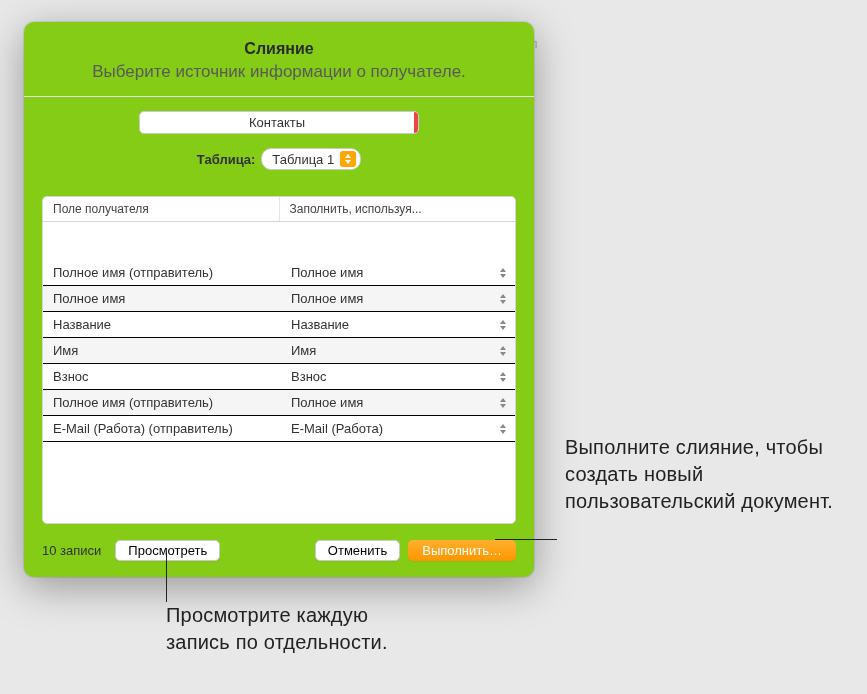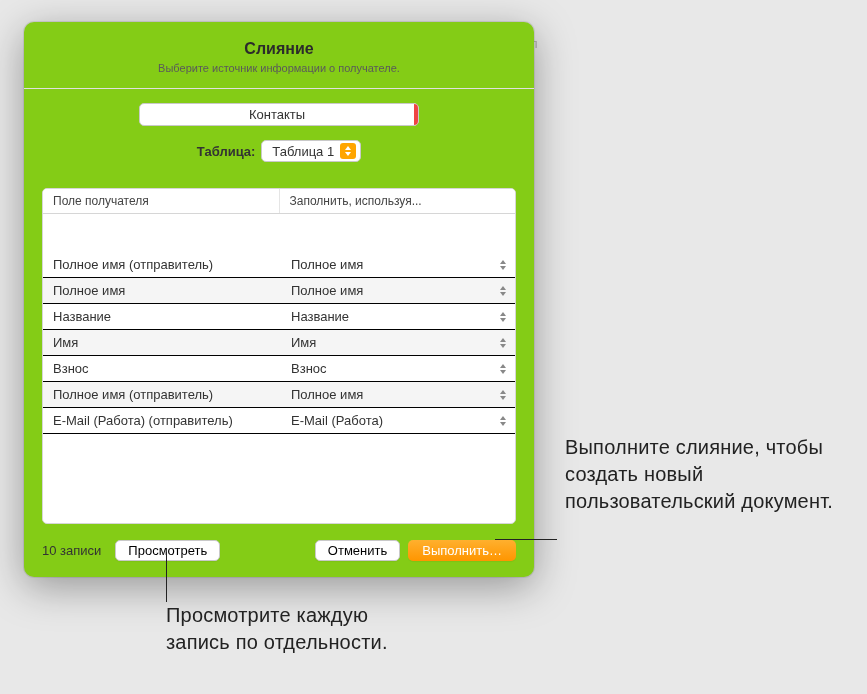--- a/index.html
+++ b/index.html
@@ -38,21 +38,21 @@
       text-align: center;
       border-bottom: 1px solid #e0e0e0;
     }
     .dialog-title {
       font-size: 16px;
       font-weight: 600;
       color: #2b2b2b;
       margin-bottom: 4px;
     }
     .dialog-subtitle {
-      font-size: 11px;
+      font-size: 17px;
       color: #5a5a5a;
     }
     .dialog-body {
       flex: 1;
       display: flex;
       flex-direction: column;
       padding: 14px 18px 0;
     }
     .seg-control {
       display: flex;
@@ -98,21 +98,21 @@
       font-size: 13px;
       cursor: pointer;
       box-shadow: 0 1px 1px rgba(0,0,0,0.05);
       display: inline-flex;
       align-items: center;
       gap: 4px;
     }
     .popup-button {
       background: #fff;
       border: 1px solid #c9c9c9;
-      border-radius: 5px;
+      border-radius: 10px;
       padding: 2px 4px 2px 10px;
       font-size: 13px;
       cursor: pointer;
       display: inline-flex;
       align-items: center;
       gap: 6px;
     }
     .popup-arrows {
       width: 16px;
       height: 16px;

